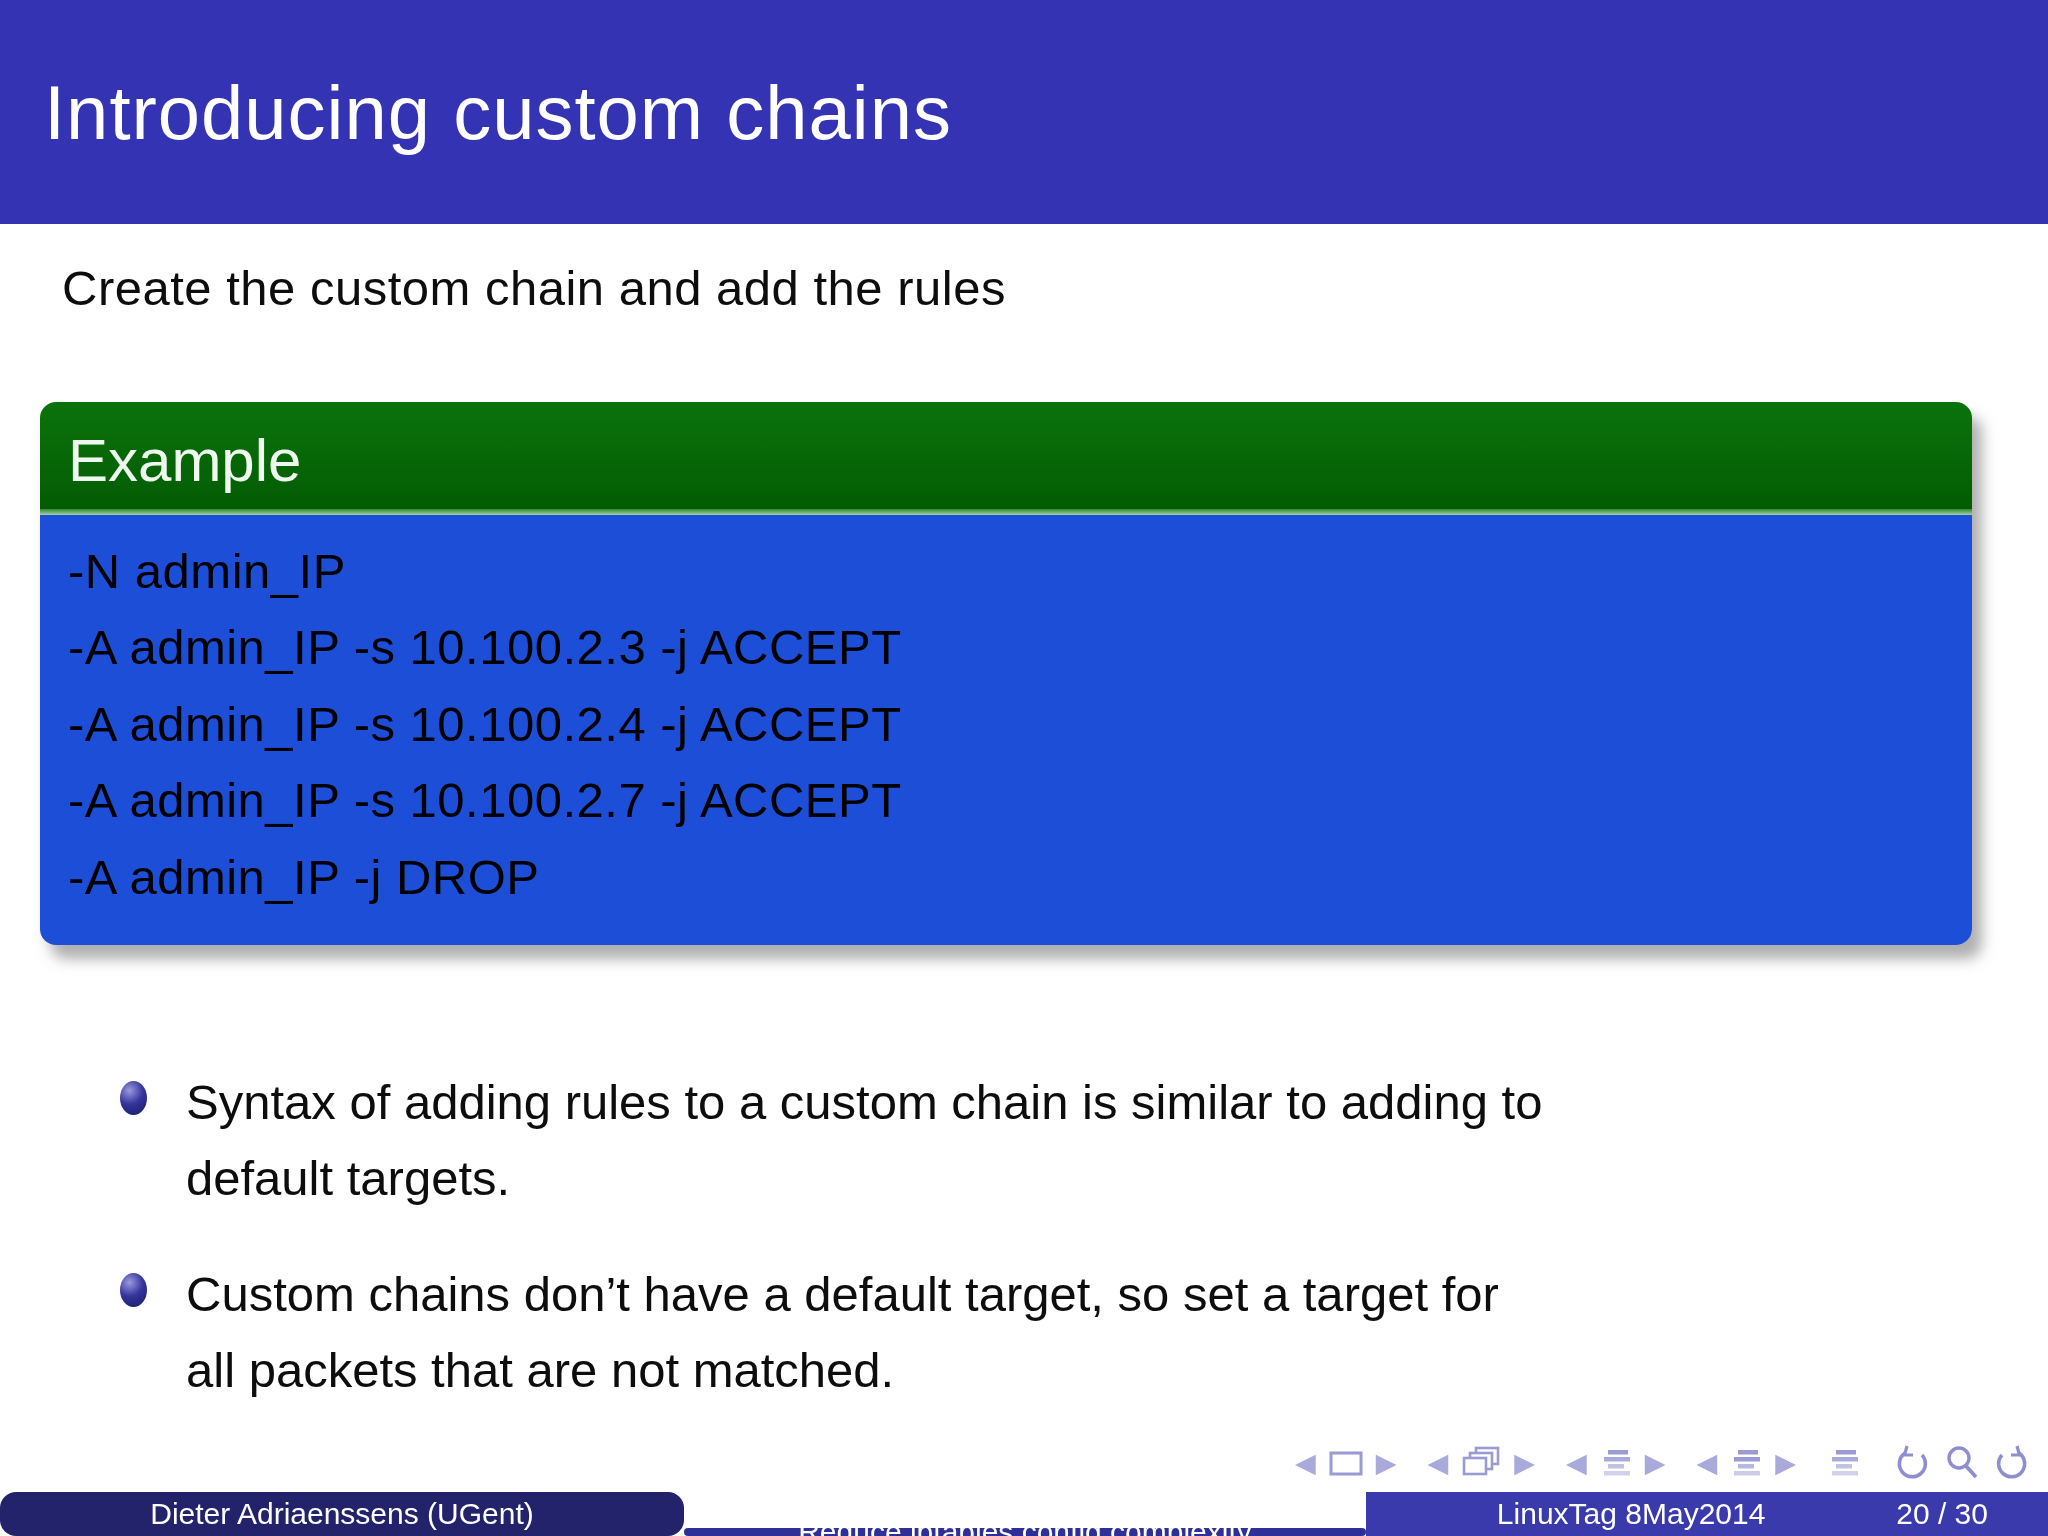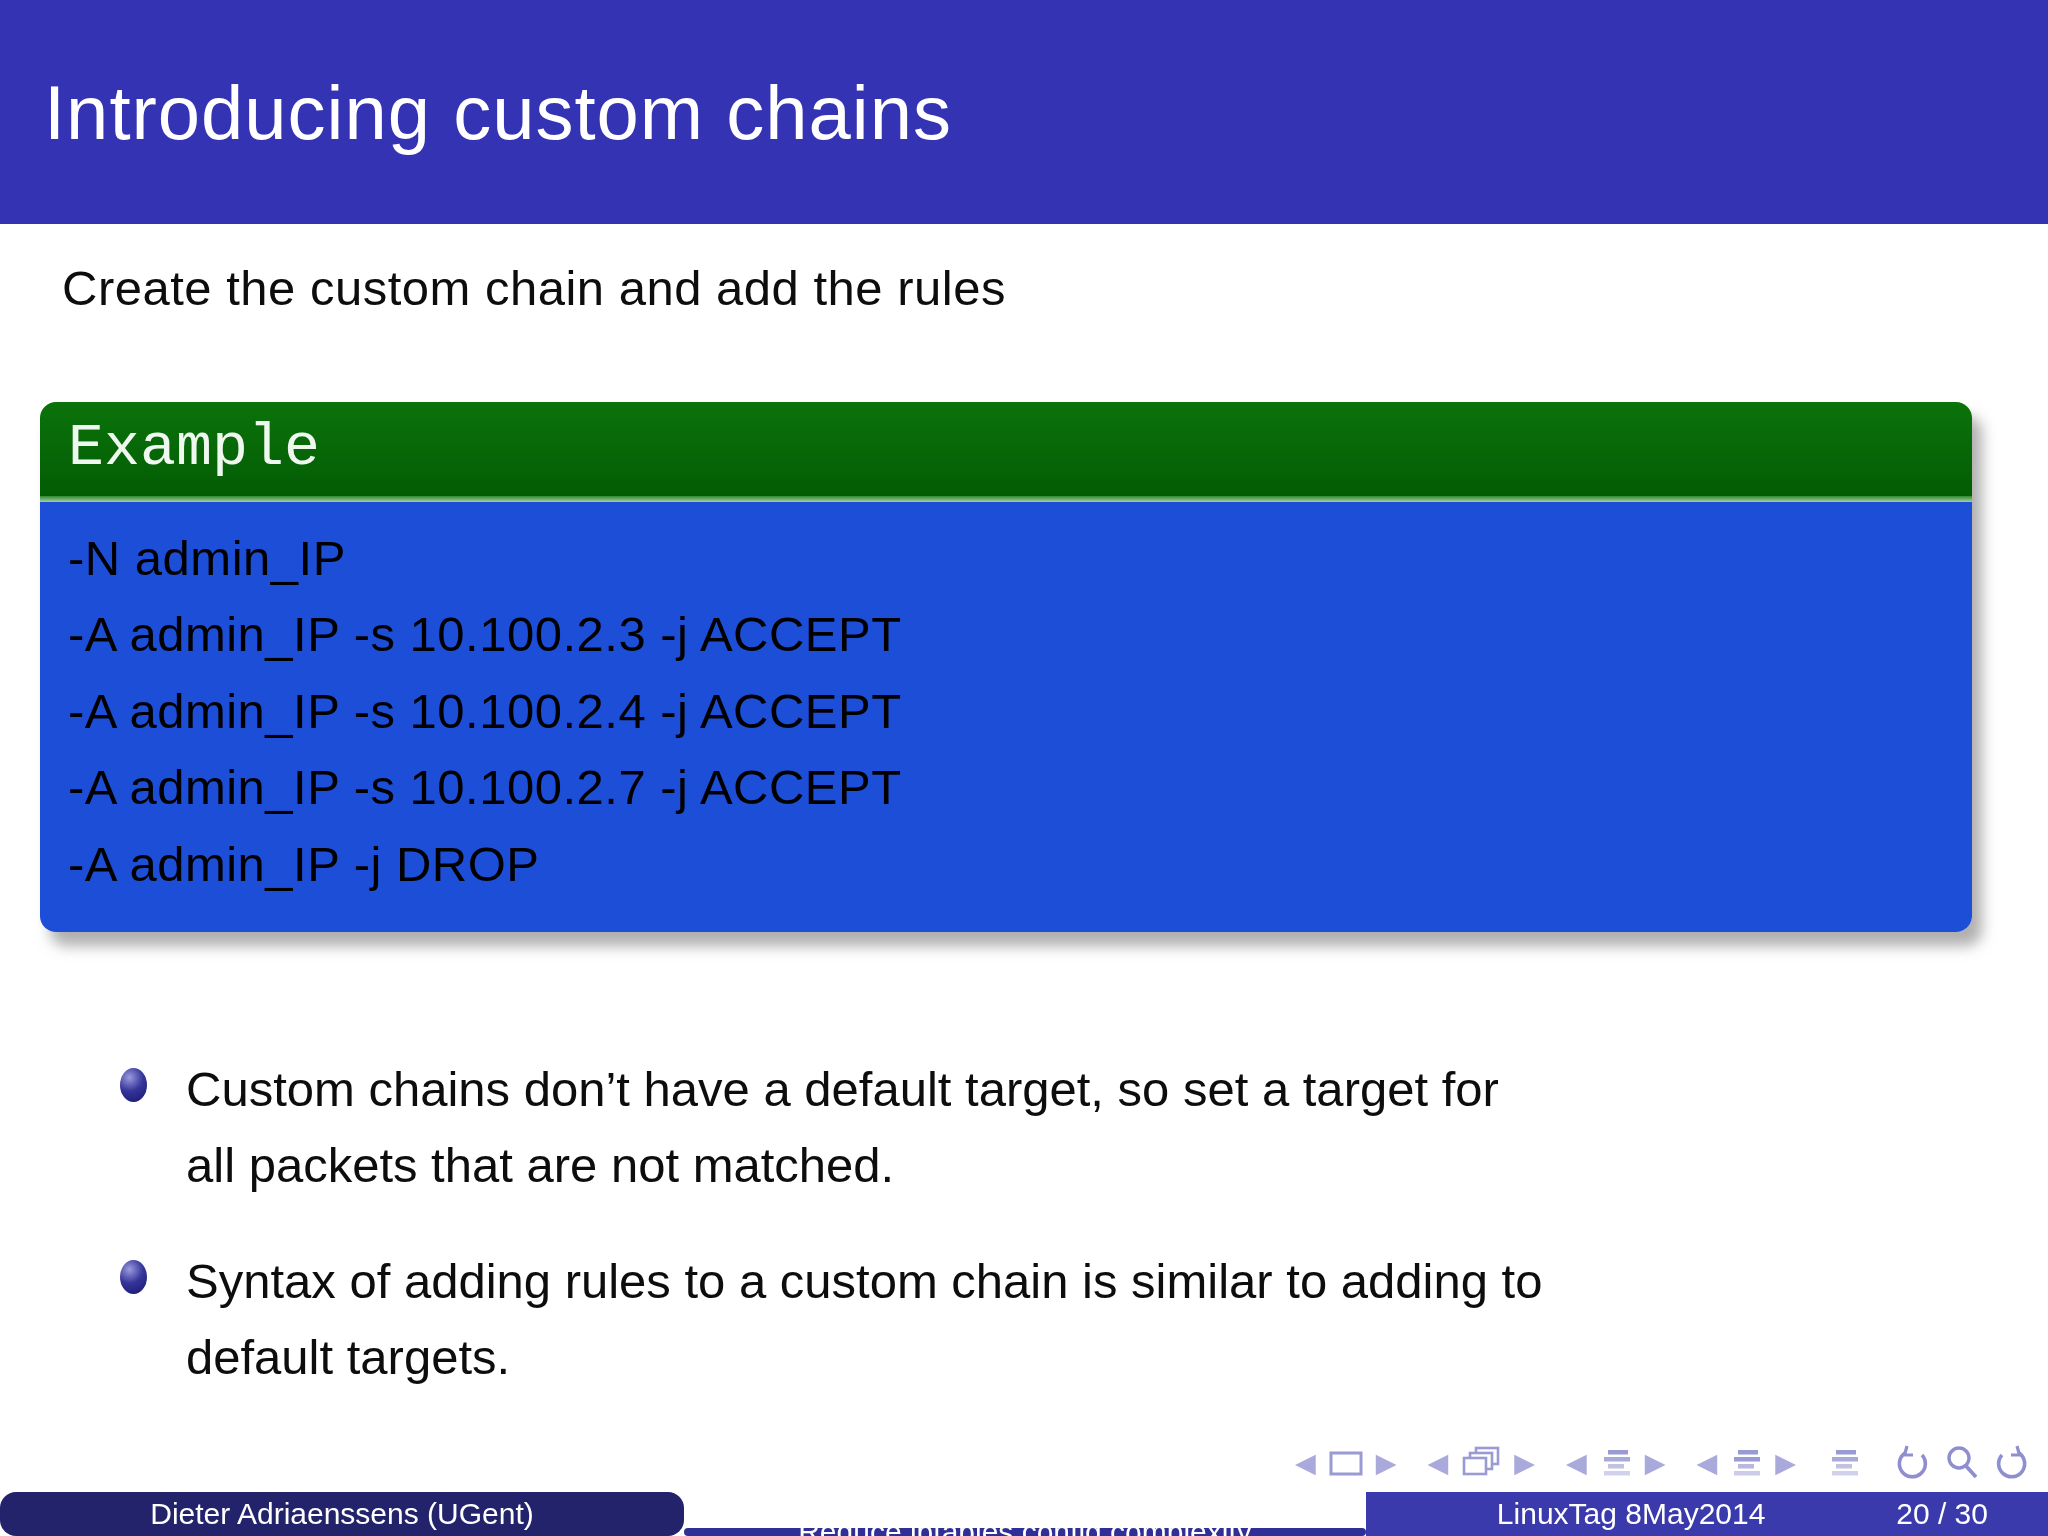--- a/index.html
+++ b/index.html
@@ -30,22 +30,21 @@
   .block{
     position:relative;
     margin:86px 0 0 40px;width:1932px;
     border-radius:16px;
     box-shadow:10px 14px 14px rgba(110,110,110,0.55);
   }
   .block-title{
     background:linear-gradient(180deg,#0b730b 0%,#035c03 100%);
     border-radius:16px 16px 0 0;
     color:#eef8ee;font-size:60px;
-    padding:12px 0 14px 28px;
-    font-family:Liberation Mono, monospace;
+    padding:24px 0 14px 28px;
   }
   .block-divider{height:6px;background:linear-gradient(180deg,#2e8b2e,#a9cda9);}
   .block-body{
     background:#1d4ed8;
     border-radius:0 0 16px 16px;
     padding:18px 28px 30px 28px;
   }
   .code-line{
     font-size:49px;color:#000;
     line-height:1.56;letter-spacing:0.5px;
@@ -106,25 +105,25 @@
       <div class="code-line">-A admin_IP -s 10.100.2.3 -j ACCEPT</div>
       <div class="code-line">-A admin_IP -s 10.100.2.4 -j ACCEPT</div>
       <div class="code-line">-A admin_IP -s 10.100.2.7 -j ACCEPT</div>
       <div class="code-line">-A admin_IP -j DROP</div>
     </div>
   </div>
 
   <ul class="bullets">
     <li>
       <span class="bullet-dot"></span>
-      <span>Custom chains don’t have a default target, so set a target for all packets that are not matched.</span>
+      <span>Syntax of adding rules to a custom chain is similar to adding to default targets.</span>
     </li>
     <li>
       <span class="bullet-dot"></span>
-      <span>Syntax of adding rules to a custom chain is similar to adding to default targets.</span>
+      <span>Custom chains don’t have a default target, so set a target for all packets that are not matched.</span>
     </li>
   </ul>
 
   <div class="navbar">
 
     <span class="navgroup">
       <span class="nav-arrow">◀</span>
       <span>
         <svg width="36" height="28" viewBox="0 0 36 28">
           <rect x="3" y="4" width="30" height="21" fill="none" stroke="#9A9AD4" stroke-width="3"></rect>

